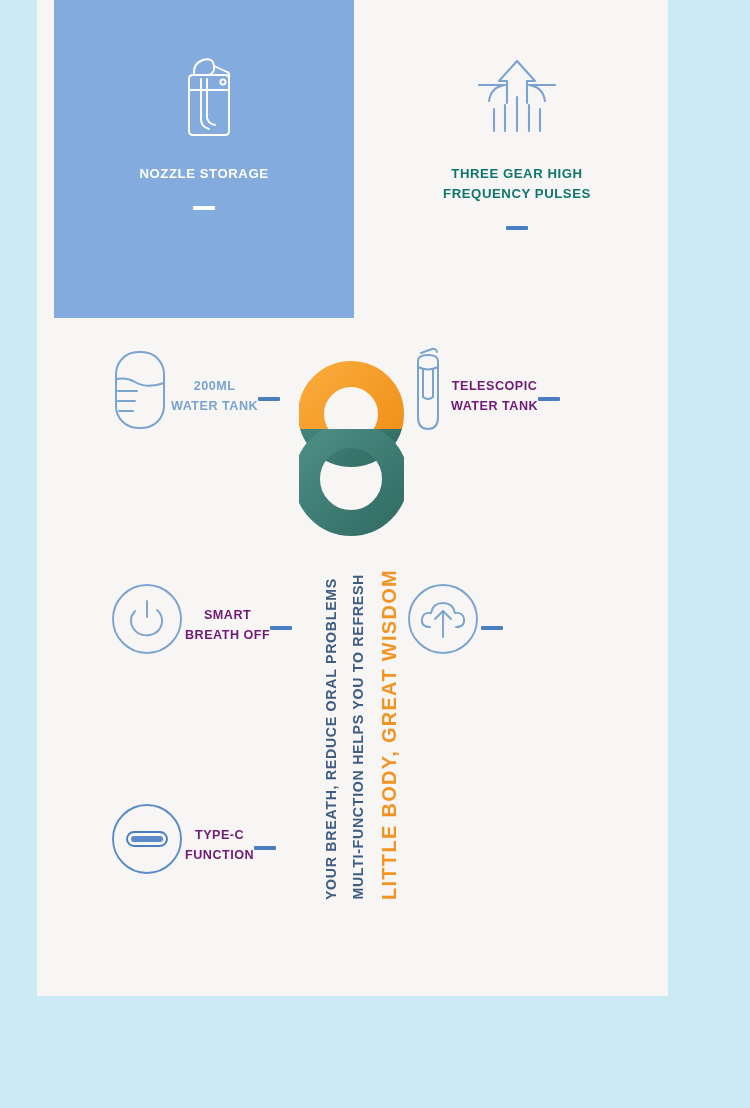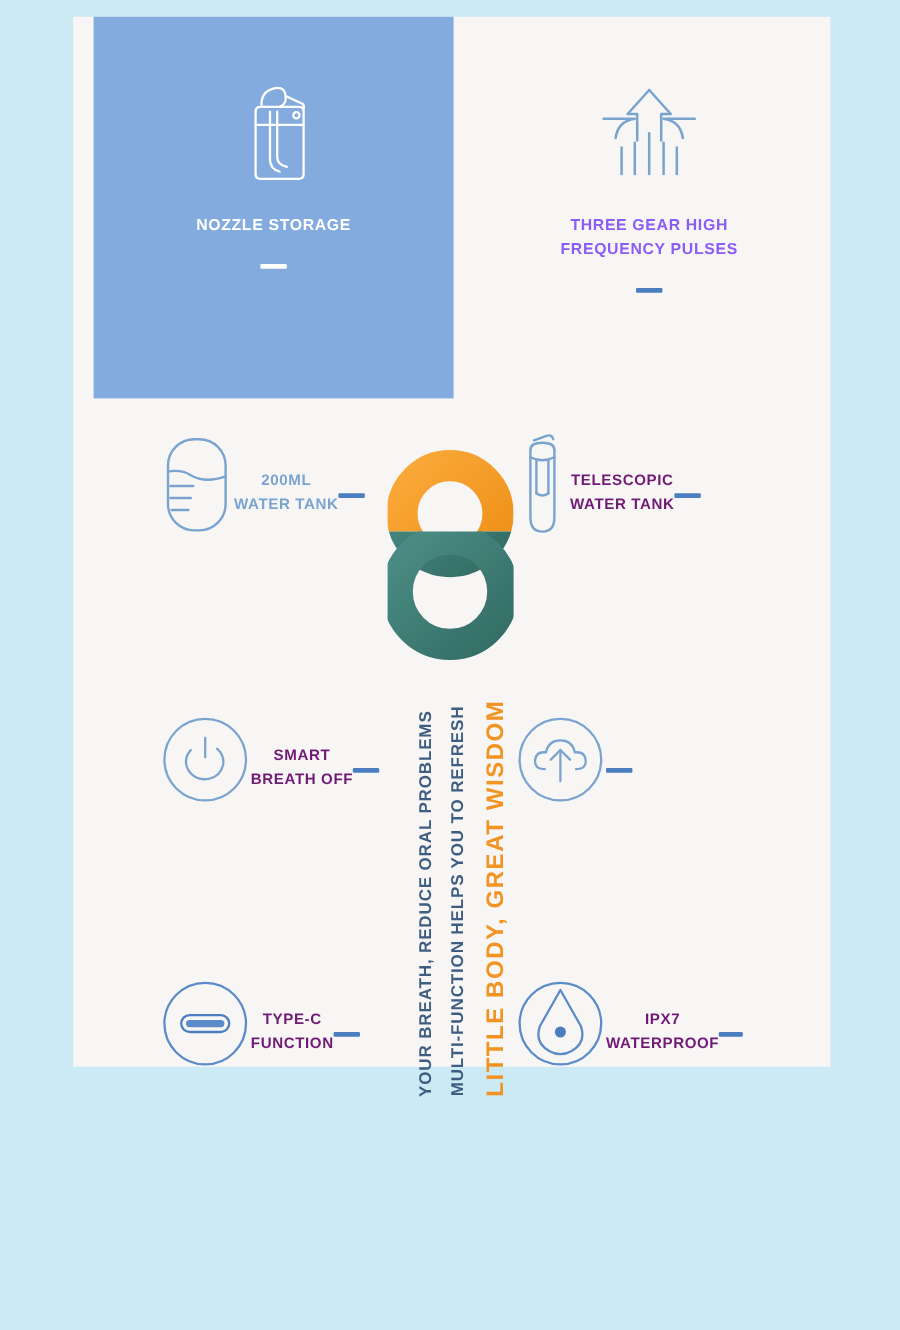--- a/index.html
+++ b/index.html
@@ -6,23 +6,22 @@
   body{
     width:750px;height:1108px;
     background:#cbeaf4;
     font-family:"Liberation Sans", sans-serif;
     overflow:hidden;
   }
   .page{position:relative;width:750px;height:1108px;}
 
   
   .card{
-    position:absolute;left:61px;top:0px;width:631px;height:875px;
+    position:absolute;left:37px;top:0px;width:631px;height:996px;
     background:#f7f6f4;
-    margin-top:14px;
   }
 
   
   .hero{position:absolute;left:0;top:0;width:631px;height:318px;}
   .hero-blue{
     position:absolute;left:17px;top:0px;width:300px;height:318px;
     background:#83abdd;
   }
   .hero-cell{
     position:absolute;top:0;width:300px;height:318px;
@@ -30,21 +29,21 @@
   }
   .hero-left{left:17px;}
   .hero-right{left:330px;}
 
   .hero-icon{margin-top:52px;height:88px;display:flex;align-items:center;justify-content:center;}
   .hero-title{
     margin-top:24px;text-align:center;font-weight:bold;font-size:13.2px;
     letter-spacing:.55px;line-height:20px;
   }
   .hero-left .hero-title{color:#ffffff;}
-  .hero-right .hero-title{color:#8b5cf6;}
+  .hero-right .hero-title{color:#0f766e;}
   .dash{width:22px;height:4px;border-radius:1px;margin-top:22px;}
   .dash-white{background:#ffffff;}
   .dash-blue{background:#4a7ec0;}
 
   
   .grid{position:absolute;left:0;top:330px;width:631px;height:700px;}
   .feat{
     position:absolute;width:190px;
     display:flex;align-items:center;
   }
@@ -213,34 +212,20 @@
             <rect x="22" y="35" width="32" height="6" rx="3" fill="#5b8bc8" stroke="none"></rect>
           </svg>
         </div>
         <div class="flabel">
           <span>TYPE-C</span><br>
           <span>FUNCTION</span>
         </div>
         <div class="dash dash-blue"></div>
       </div>
 
-      <div class="feat col-r row-3">
-        <div class="ficon">
-          <svg width="76" height="76" viewBox="0 0 76 76" fill="none" stroke="#5b8bc8" stroke-width="1.9" stroke-linecap="round" stroke-linejoin="round">
-            <circle cx="38" cy="38" r="34"></circle>
-            <path d="M38 10 L55 40 Q60 54 47 61 Q38 66 29 61 Q16 54 21 40 Z"></path>
-            <circle cx="38" cy="45" r="4.6" fill="#4a7ec0" stroke="none"></circle>
-          </svg>
-        </div>
-        <div class="flabel">
-          <span>IPX7</span><br>
-          <span>WATERPROOF</span>
-        </div>
-        <div class="dash dash-blue"></div>
-      </div>
 
       <div class="logo">
         <svg width="105" height="185" viewBox="0 0 105 185">
           <defs>
             <clipPath id="clipTop">
                 <rect x="0" y="0" width="105" height="72"></rect>
               </clipPath>
             <clipPath id="clipBot">
                 <rect x="0" y="72" width="105" height="113"></rect>
               </clipPath>

